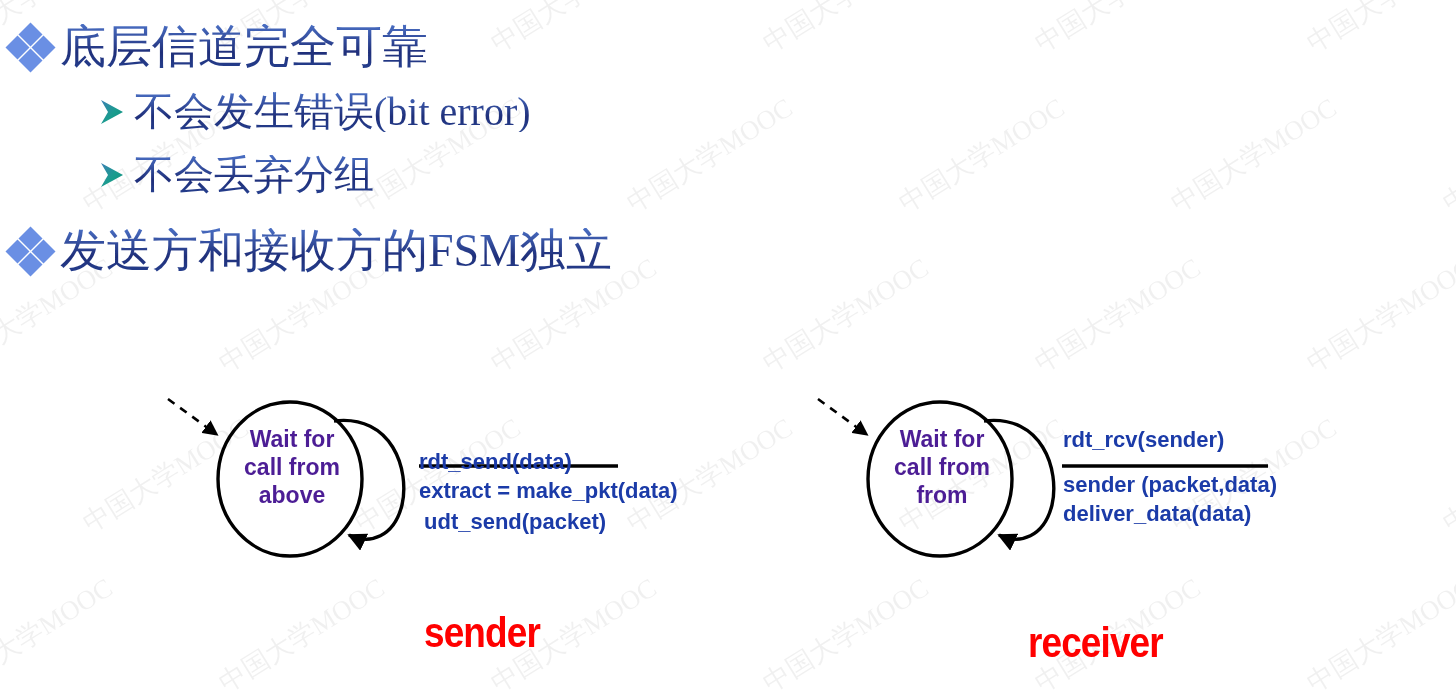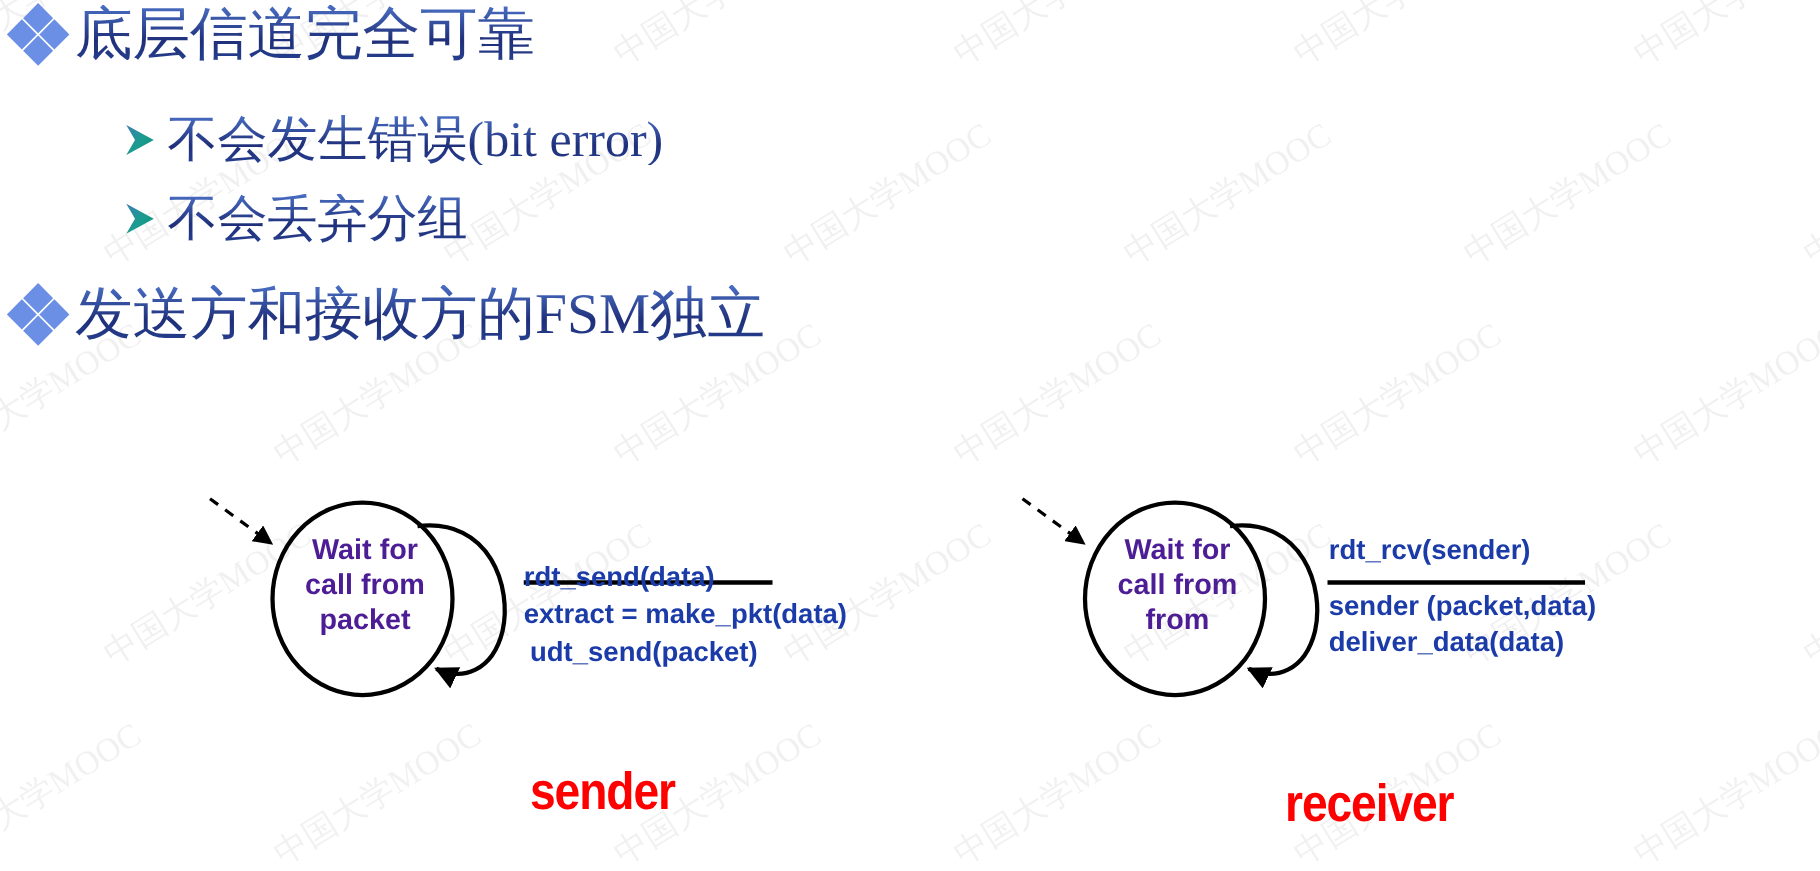--- a/index.html
+++ b/index.html
@@ -180,21 +180,21 @@
       <span class="wm" style="left: -60px; top: 670px;">中国大学MOOC</span>
       <span class="wm" style="left: 212px; top: 670px;">中国大学MOOC</span>
       <span class="wm" style="left: 484px; top: 670px;">中国大学MOOC</span>
       <span class="wm" style="left: 756px; top: 670px;">中国大学MOOC</span>
       <span class="wm" style="left: 1028px; top: 670px;">中国大学MOOC</span>
       <span class="wm" style="left: 1300px; top: 670px;">中国大学MOOC</span>
     </div>
 
   <div id="content">
 
-    <div class="bullet-row b-l1" style="top:4px;">
+    <div class="bullet-row b-l1" style="top:24px;">
       <span class="diamond-bullet">
         <i class="d-top"></i>
           <i class="d-left"></i>
           <i class="d-right"></i>
           <i class="d-bottom"></i>
       </span>
       <span class="cn-l1">底层信道完全可靠</span>
     </div>
 
     <div class="bullet-row b-l2" style="top:92px;">
@@ -262,21 +262,21 @@
       <line x1="818" y1="399" x2="866" y2="434" stroke="#000000" stroke-width="2.6" stroke-dasharray="8,7" marker-end="url(#solidArrow)"></line>
       <ellipse cx="940" cy="479" rx="72" ry="77" fill="none" stroke="#000000" stroke-width="3.4"></ellipse>
       <path d="M 984 421 C 1042 414, 1060 470, 1052 505 C 1044 537, 1020 545, 999 535" fill="none" stroke="#000000" stroke-width="3.4" marker-end="url(#loopArrow)"></path>
       <line x1="1062" y1="466" x2="1268" y2="466" stroke="#000000" stroke-width="3.6"></line>
     </g>
   </svg>
 
   <div class="fsm-state-label" style="left:222px; top:425px; width:140px;">
     <div>Wait for</div>
     <div>call from</div>
-    <div>packet</div>
+    <div>above</div>
   </div>
 
   <div class="fsm-action" style="left:419px; top:449px;">rdt_send(data)</div>
 
   <div class="fsm-action" style="left:419px; top:478px;">extract = make_pkt(data)</div>
 
   <div class="fsm-action" style="left:424px; top:509px;">udt_send(packet)</div>
 
   <div class="fsm-state-label" style="left:872px; top:425px; width:140px;">
     <div>Wait for</div>

